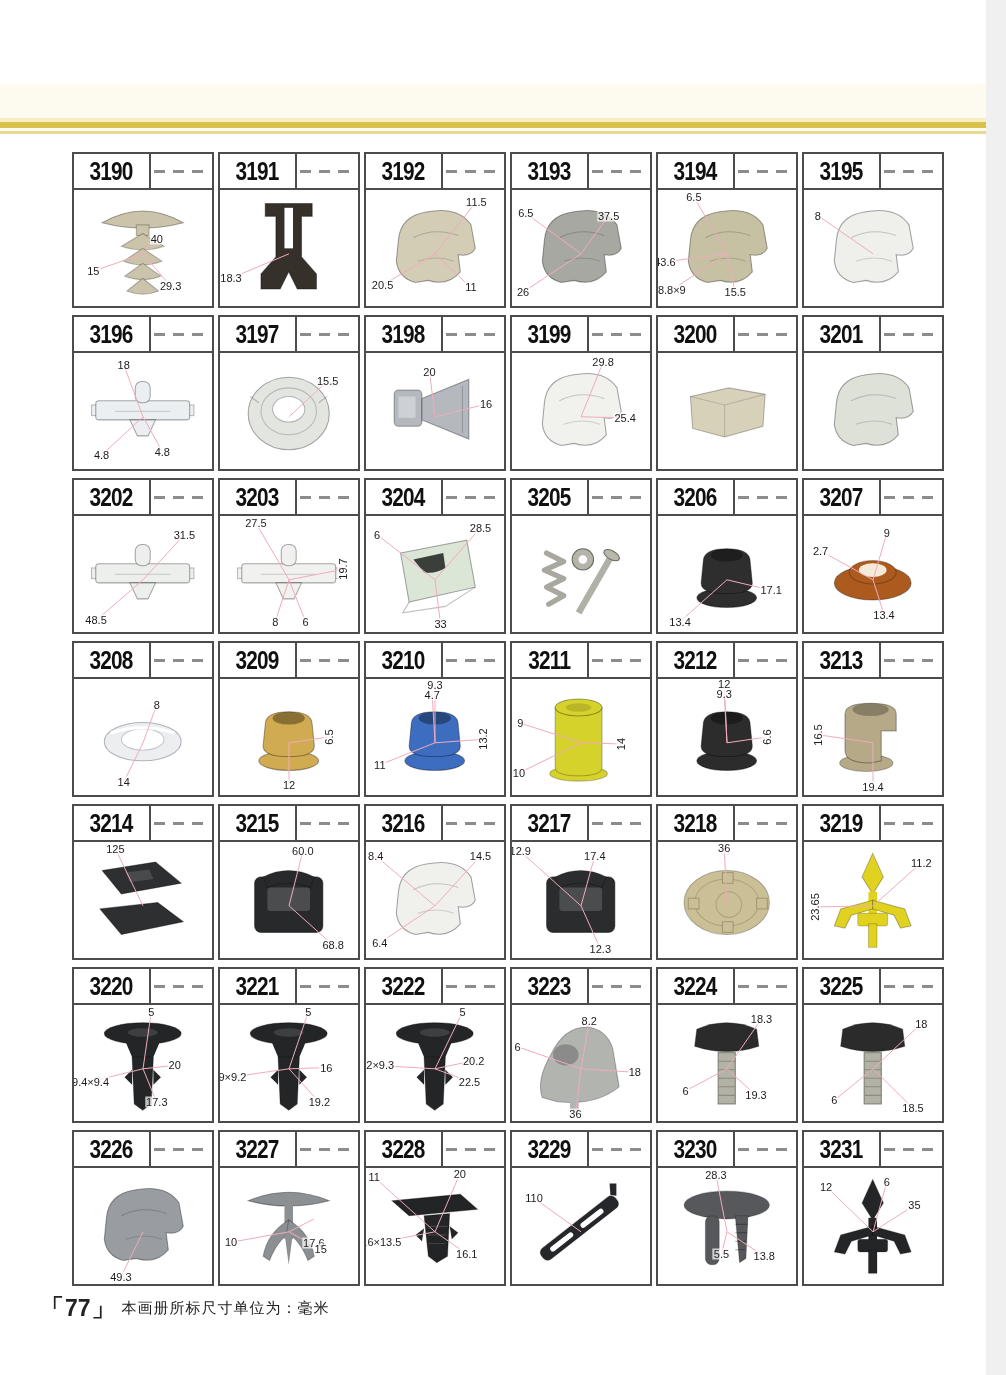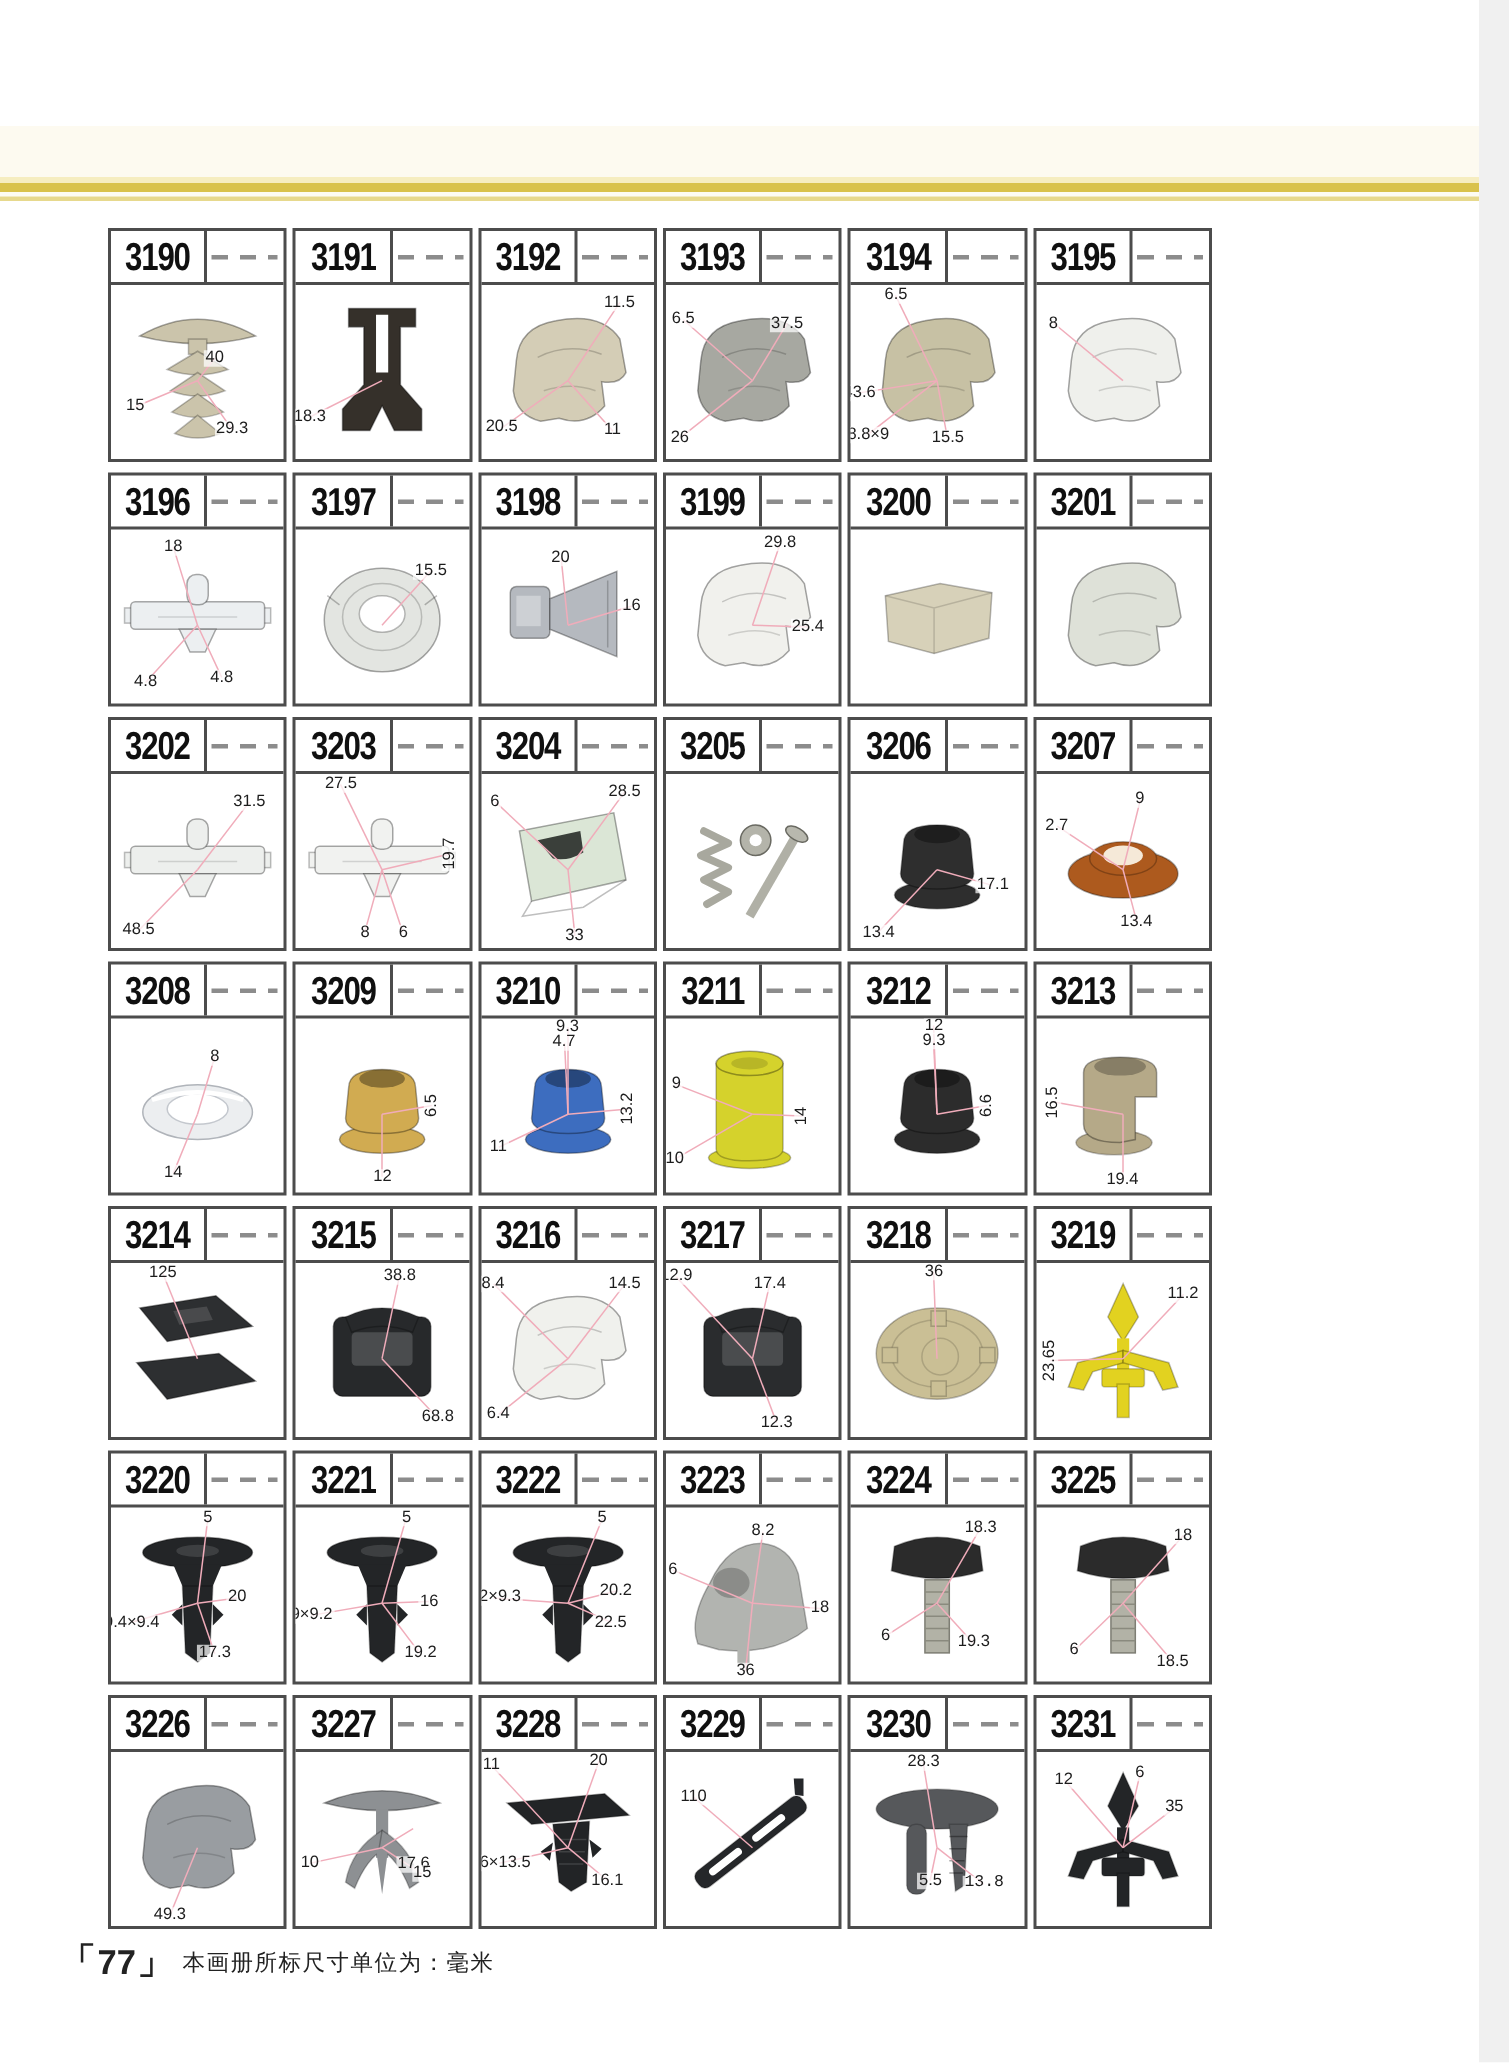--- a/index.html
+++ b/index.html
@@ -10,21 +10,21 @@
   
   .band-cream{position:absolute;left:0;top:84px;width:100%;height:34px;background:#fdfaf0;}
   .stripe-a{position:absolute;left:0;top:118px;width:100%;height:4px;background:#f6edc0;}
   .stripe-b{position:absolute;left:0;top:122px;width:100%;height:6px;background:#d9c24b;}
   .stripe-c{position:absolute;left:0;top:128px;width:100%;height:3px;background:#fdfcf3;}
   .stripe-d{position:absolute;left:0;top:131px;width:100%;height:3px;background:#e7d98d;}
   .right-strip{position:absolute;right:0;top:0;width:20px;height:100%;background:#f0f0f0;}
 
   
   .grid{
-    position:absolute;left:72px;top:152px;width:736px;height:1134px;
+    position:absolute;left:72px;top:152px;width:872px;height:1134px;
     display:grid;grid-template-columns:repeat(6,1fr);grid-template-rows:repeat(7,1fr);
     column-gap:4px;row-gap:7px;
   }
   .cell{border:2px solid #4c4c4c;background:#ffffff;display:flex;flex-direction:column;min-width:0;}
   .cell-head{height:34px;flex:0 0 34px;border-bottom:2px solid #4c4c4c;display:flex;align-items:stretch;}
   .num-box{
     width:54%;border-right:2px solid #4c4c4c;display:flex;align-items:center;justify-content:center;
   }
   .num-box span{
     font-weight:bold;font-size:26px;color:#101010;letter-spacing:-1px;
@@ -638,21 +638,21 @@
     <div class="imgarea">
         <svg class="part" viewBox="0 0 100 100" preserveAspectRatio="xMidYMid meet">
           <rect x="18" y="28" width="64" height="52" rx="6" fill="#27292b" stroke="#00000066"></rect>
           <path d="M26,28 q24,-12 48,0 l-4,10 q-20,-8 -40,0 z" fill="#27292b" stroke="#00000040"></path>
           <rect x="30" y="38" width="40" height="22" rx="3" fill="#4a4c4e"></rect>
         </svg>
         <svg class="leads" viewBox="0 0 100 100" preserveAspectRatio="none">
           <line x1="60" y1="8" x2="50" y2="55"></line>
           <line x1="82" y1="89" x2="50" y2="55"></line>
         </svg>
-        <span class="dim" style="left: 60%; top: 8%;">38.8</span>
+        <span class="dim" style="left: 60%; top: 8%;">60.0</span>
         <span class="dim" style="left: 82%; top: 89%;">68.8</span>
       </div>
   </div>
 
   <div class="cell">
     <div class="cell-head">
       <div class="num-box">
         <span>3216</span>
       </div>
       <div class="dashline"></div>
@@ -1019,21 +1019,21 @@
           <path d="M58,40 L70,40 L68,80 L62,84 Z" fill="#56585b" stroke="#00000033"></path>
           <path d="M58,48 h12 M58,56 h11 M58,64 h10 M58,72 h9" stroke="#00000059" fill="none"></path>
         </svg>
         <svg class="leads" viewBox="0 0 100 100" preserveAspectRatio="none">
           <line x1="42" y1="6" x2="50" y2="55"></line>
           <line x1="46" y1="74" x2="50" y2="55"></line>
           <line x1="77" y1="76" x2="50" y2="55"></line>
         </svg>
         <span class="dim" style="left: 42%; top: 6%;">28.3</span>
         <span class="dim" style="left: 46%; top: 74%;">5.5</span>
-        <span class="dim" style="left: 77%; top: 76%; font-family: Liberation Mono, monospace;">13.8</span>
+        <span class="dim" style="left: 77%; top: 76%;">13.8</span>
       </div>
   </div>
 
   <div class="cell">
     <div class="cell-head">
       <div class="num-box">
         <span>3231</span>
       </div>
       <div class="dashline"></div>
     </div>

